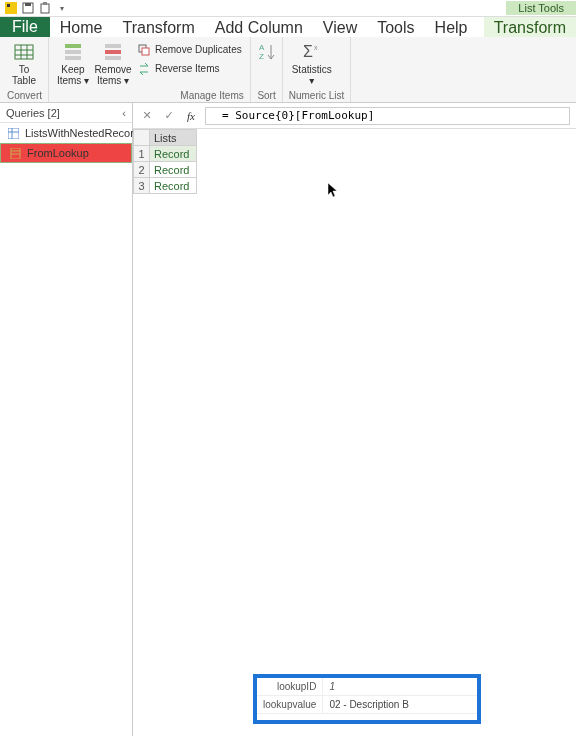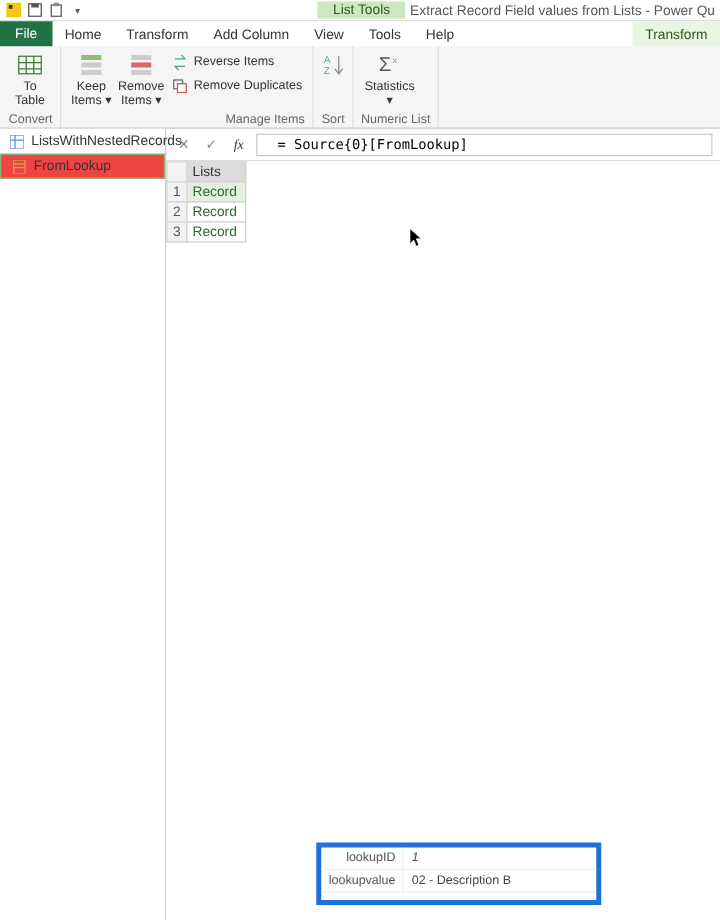--- a/index.html
+++ b/index.html
@@ -8,21 +8,21 @@
   
   .titlebar { height: 17px; background: #fff; display: flex; align-items: center; border-bottom: 1px solid #ddd; }
   .titlebar .qat { display: flex; align-items: center; gap: 3px; padding: 0 4px; }
   .qat-icon { width: 14px; height: 14px; display: flex; align-items: center; justify-content: center; }
   .title-center { flex: 1; display: flex; justify-content: flex-end; align-items: flex-end; gap: 4px; overflow: hidden; }
   .list-tools-tag { background: #cde8c1; color: #2a5a1f; padding: 1px 12px; font-size: 11px; }
   .doc-title { color: #555; font-size: 11px; white-space: nowrap; padding-right: 4px; }
 
   
   .tabs { height: 20px; display: flex; align-items: stretch; }
-  .tab { padding: 2px 10px 0 10px; font-size: 11px; color: #333; display: flex; align-items: center; cursor: pointer; }
+  .tab { padding: 2px 10px 0 10px; font-size: 16px; color: #333; display: flex; align-items: center; cursor: pointer; }
   .tab.file { background: #217346; color: #fff; padding: 2px 12px; }
   .tab.transform-ctx { background: #e8f5e0; color: #2a5a1f; }
 
   
   .ribbon { height: 66px; background: #f5f5f5; border-bottom: 1px solid #ccc; display: flex; }
   .rib-group { display: flex; flex-direction: column; border-right: 1px solid #ddd; padding: 2px 6px 1px 6px; }
   .rib-group .body { flex: 1; display: flex; align-items: flex-start; gap: 4px; }
   .rib-group .label { font-size: 10px; color: #666; text-align: right; padding-top: 1px; }
   .big-btn { display: flex; flex-direction: column; align-items: center; width: 36px; cursor: pointer; padding-top: 2px; }
   .big-btn .ic { width: 22px; height: 22px; display: flex; align-items: center; justify-content: center; }
@@ -83,21 +83,20 @@
     <span class="qat-icon">
       <svg width="12" height="12" viewBox="0 0 12 12">
           <rect x="2" y="2" width="8" height="9" fill="none" stroke="#555"></rect>
           <rect x="4" y="0" width="4" height="3" fill="#888"></rect>
         </svg>
     </span>
     <span class="qat-icon" style="font-size:8px;color:#666;">▾</span>
   </div>
   <div class="title-center">
     <span class="list-tools-tag">List Tools</span>
-    <span class="doc-title">Extract Record Field values from Lists - Power Qu</span>
   </div>
 </div>
 
 <div class="tabs">
   <div class="tab file">File</div>
   <div class="tab">Home</div>
   <div class="tab">Transform</div>
   <div class="tab">Add Column</div>
   <div class="tab">View</div>
   <div class="tab">Tools</div>
@@ -147,34 +146,34 @@
               <rect x="2" y="14" width="16" height="4" fill="#ccc"></rect>
             </svg>
         </span>
         <span class="lb" style="white-space:pre-line">Remove
 Items ▾</span>
       </div>
       <div class="small-btns">
         <div class="small-btn">
           <span class="ic">
             <svg width="12" height="12" viewBox="0 0 12 12">
-                <path d="M2 3 L10 3 L7 0 M10 9 L2 9 L5 12" fill="none" stroke="#4a7"></path>
-              </svg>
-          </span>
-          <span>Reverse Items</span>
-        </div>
-        <div class="small-btn">
-          <span class="ic">
-            <svg width="12" height="12" viewBox="0 0 12 12">
                 <rect x="1" y="1" width="7" height="7" fill="none" stroke="#666"></rect>
                 <rect x="4" y="4" width="7" height="7" fill="#fff" stroke="#c55"></rect>
               </svg>
           </span>
           <span>Remove Duplicates</span>
         </div>
+        <div class="small-btn">
+          <span class="ic">
+            <svg width="12" height="12" viewBox="0 0 12 12">
+                <path d="M2 3 L10 3 L7 0 M10 9 L2 9 L5 12" fill="none" stroke="#4a7"></path>
+              </svg>
+          </span>
+          <span>Reverse Items</span>
+        </div>
       </div>
     </div>
     <div class="label">Manage Items</div>
   </div>
 
   <div class="rib-group" style="width:32px">
     <div class="body">
       <div class="big-btn" style="width:24px">
         <span class="ic">
           <svg width="18" height="22" viewBox="0 0 18 22">
@@ -200,20 +199,24 @@
         <span class="lb" style="white-space:pre-line">Statistics
 ▾</span>
       </div>
     </div>
     <div class="label">Numeric List</div>
   </div>
 </div>
 
 <div class="main">
   <div class="queries-pane">
+    <div class="queries-hdr">
+      <span>Queries [2]</span>
+      <span class="chev">‹</span>
+    </div>
     <div class="q-item">
       <span class="q-icon">
         <svg width="11" height="11" viewBox="0 0 11 11">
             <rect x="0" y="0" width="11" height="11" fill="none" stroke="#5a8ed0"></rect>
             <line x1="0" y1="4" x2="11" y2="4" stroke="#5a8ed0"></line>
             <line x1="4" y1="0" x2="4" y2="11" stroke="#5a8ed0"></line>
           </svg>
       </span>
       <span>ListsWithNestedRecords</span>
     </div>

